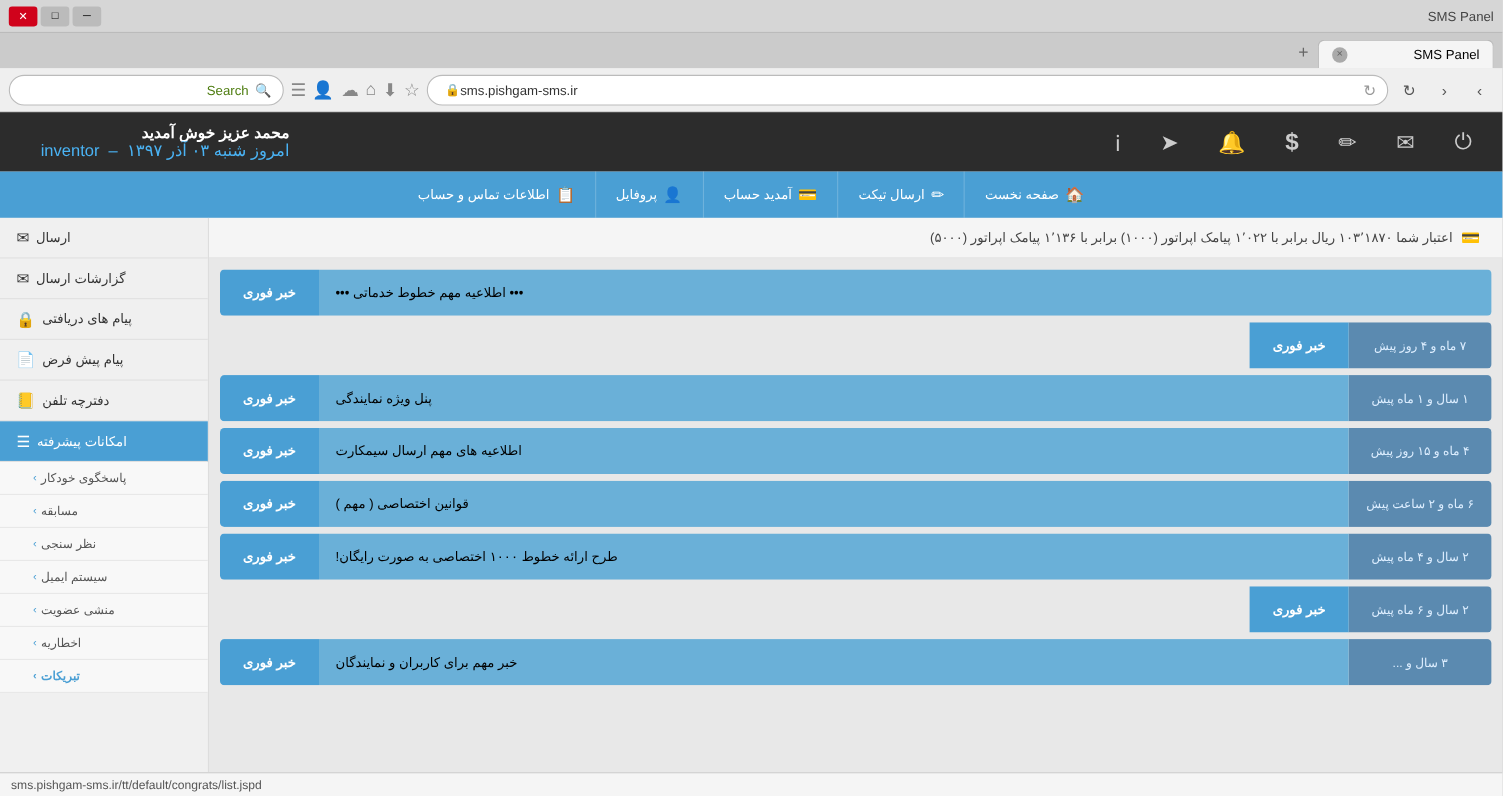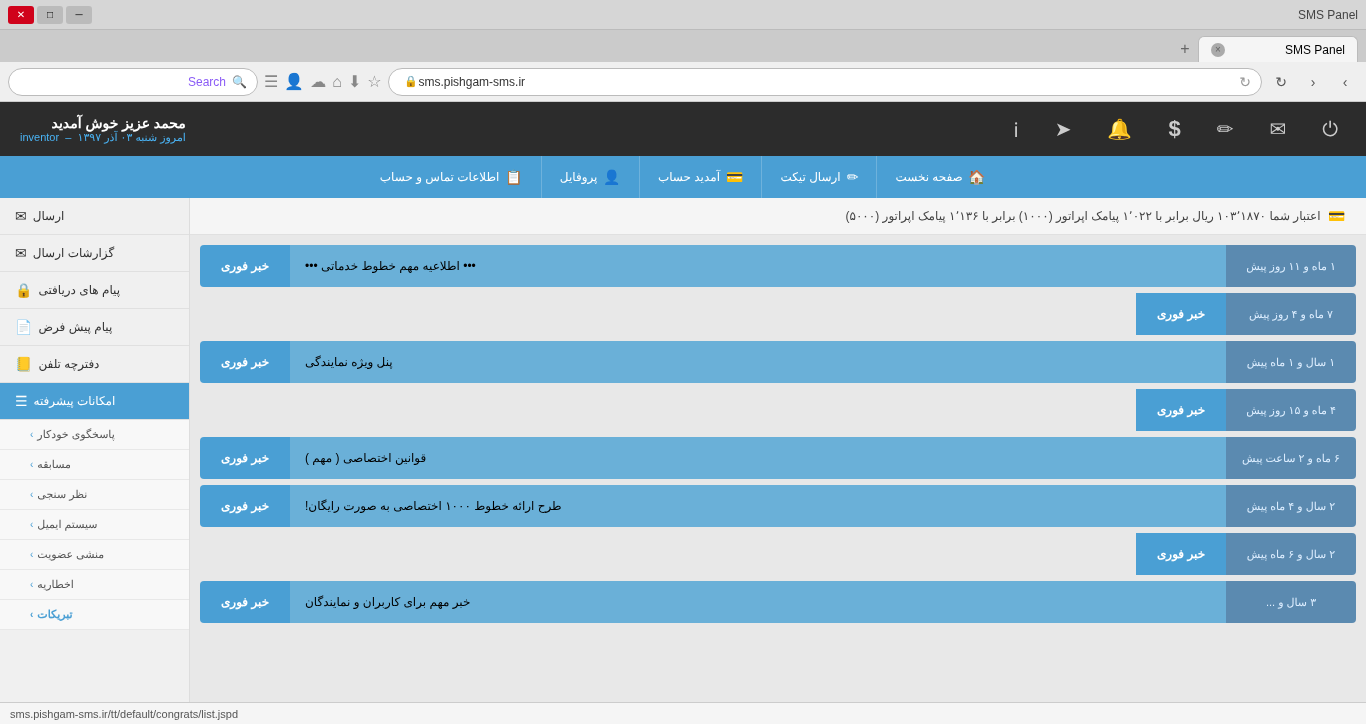--- a/index.html
+++ b/index.html
@@ -22,21 +22,21 @@
 
     
     .app-container { display: flex; flex-direction: column; height: calc(724px - 102px); background: #e8e8e8; }
 
     
     .top-nav { background: #2c2c2c; height: 54px; display: flex; align-items: center; justify-content: space-between; padding: 0 20px; }
     .top-nav-left { display: flex; gap: 20px; align-items: center; }
     .top-nav-icon { color: #ccc; font-size: 20px; cursor: pointer; padding: 8px; }
     .top-nav-right { text-align: right; }
     .user-name { color: white; font-size: 14px; font-weight: bold; }
-    .user-sub { color: #4ab3f4; font-size: 11px; }
+    .user-sub { color: #4ab3f4; font-size: 15px; margin-left: 17px; }
 
     
     .menu-bar { background: #4a9fd4; height: 42px; display: flex; align-items: center; justify-content: center; gap: 0; }
     .menu-item { color: white; padding: 0 18px; height: 100%; display: flex; align-items: center; gap: 6px; font-size: 12px; cursor: pointer; border-left: 1px solid rgba(255,255,255,0.2); }
     .menu-item:last-child { border-left: none; }
     .menu-icon { font-size: 14px; }
 
     
     .content-wrapper { display: flex; flex: 1; overflow: hidden; }
 
@@ -96,21 +96,21 @@
     <div class="nav-icons" style="display:flex;gap:6px;align-items:center;">
       <span style="font-size:16px;color:#888;cursor:pointer;">☆</span>
       <span style="font-size:16px;color:#888;cursor:pointer;">⬇</span>
       <span style="font-size:16px;color:#888;cursor:pointer;">⌂</span>
       <span style="font-size:16px;color:#888;cursor:pointer;">☁</span>
       <span style="font-size:16px;color:#4a9fd4;cursor:pointer;">👤</span>
       <span style="font-size:16px;color:#888;cursor:pointer;">☰</span>
     </div>
     <div class="search-bar">
       <span style="color:#888;">🔍</span>
-      <span style="color:#8b5cf6;">Search</span>
+      <span style="color:#4d7c0f;">Search</span>
     </div>
   </div>
 </div>
 
 <div class="app-container">
 
   <div class="top-nav">
     <div class="top-nav-left">
       <span class="top-nav-icon">⏻</span>
       <span class="top-nav-icon">✉</span>
@@ -157,35 +157,35 @@
 
     <div class="main-content">
 
       <div class="credit-bar">
         <span class="credit-icon">💳</span>
         <span>اعتبار شما ۱۰۳٬۱۸۷۰ ریال برابر با ۱٬۰۲۲ پیامک اپراتور (۱۰۰۰) برابر با ۱٬۱۳۶ پیامک اپراتور (۵۰۰۰)</span>
       </div>
 
       <div class="news-list">
         <div class="news-item">
-          <div class="news-date">۱ ماه و ۱۱ روز پیش</div>
           <div class="news-title">••• اطلاعیه مهم خطوط خدماتی •••</div>
           <div class="news-tag">خبر فوری</div>
         </div>
         <div class="news-item">
           <div class="news-date">۷ ماه و ۴ روز پیش</div>
           <div class="news-tag">خبر فوری</div>
         </div>
         <div class="news-item">
           <div class="news-date">۱ سال و ۱ ماه پیش</div>
           <div class="news-title">پنل ویژه نمایندگی</div>
           <div class="news-tag">خبر فوری</div>
         </div>
         <div class="news-item">
           <div class="news-date">۴ ماه و ۱۵ روز پیش</div>
+          <div class="news-title">اطلاعیه های مهم ارسال سیمکارت</div>
           <div class="news-tag">خبر فوری</div>
         </div>
         <div class="news-item">
           <div class="news-date">۶ ماه و ۲ ساعت پیش</div>
           <div class="news-title">قوانین اختصاصی ( مهم )</div>
           <div class="news-tag">خبر فوری</div>
         </div>
         <div class="news-item">
           <div class="news-date">۲ سال و ۴ ماه پیش</div>
           <div class="news-title">طرح ارائه خطوط ۱۰۰۰ اختصاصی به صورت رایگان!</div>

